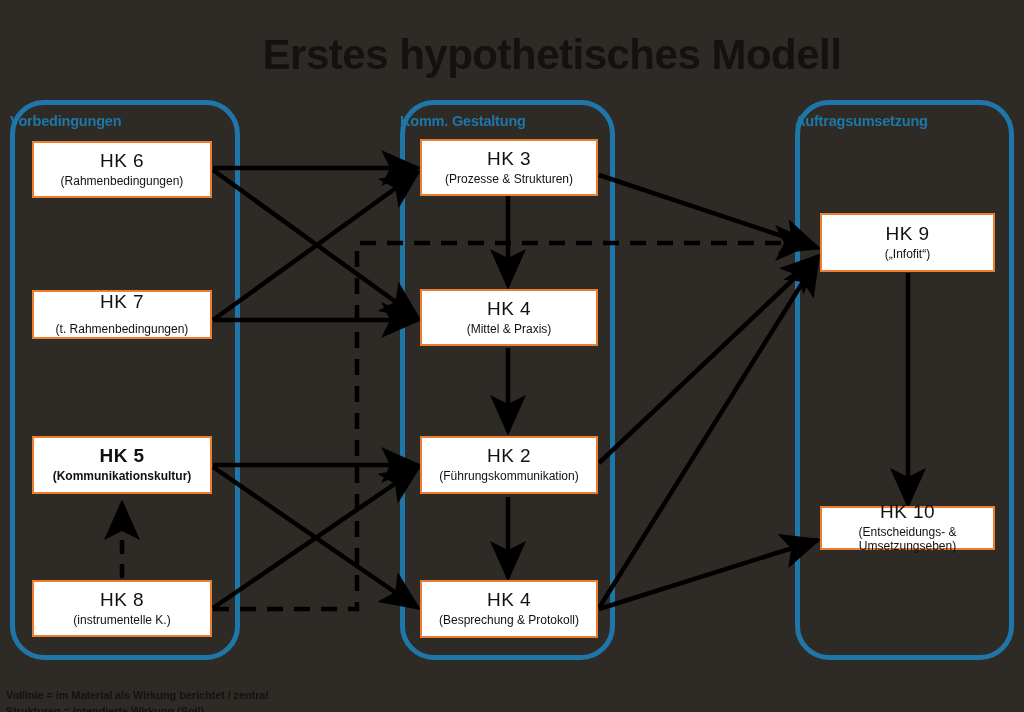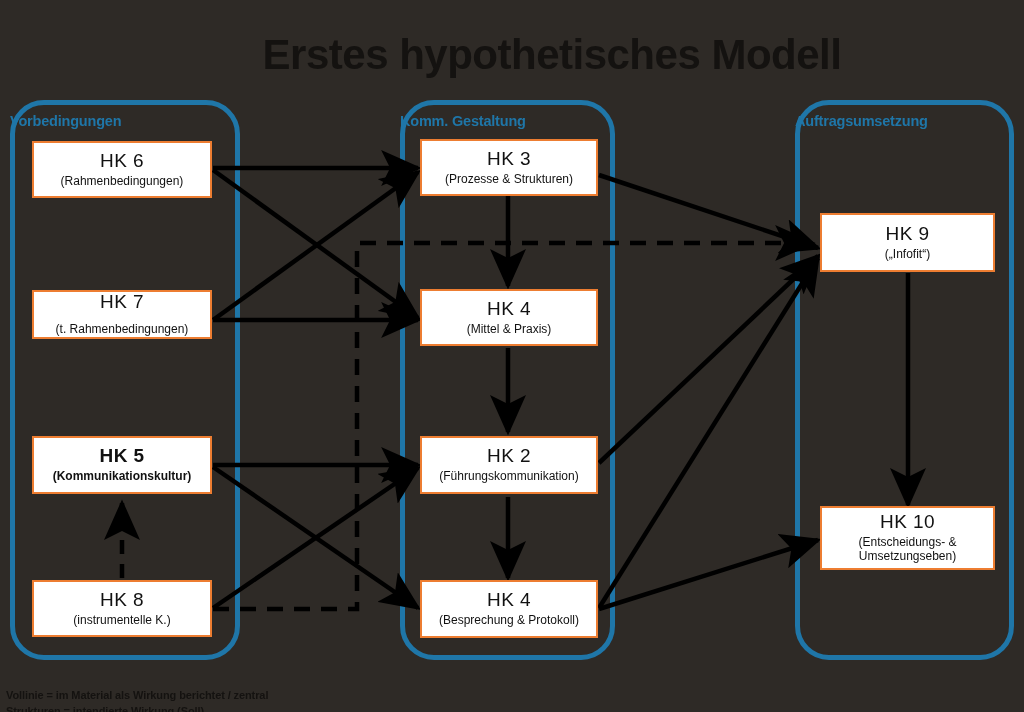--- a/index.html
+++ b/index.html
@@ -179,21 +179,21 @@
   <div class="node" style="left:420px;top:580px;width:178px;height:58px;">
     <div class="n-title">HK 4</div>
     <div class="n-sub">(Besprechung &amp; Protokoll)</div>
   </div>
 
   <div class="node" style="left:820px;top:213px;width:175px;height:59px;">
     <div class="n-title">HK 9</div>
     <div class="n-sub">(„Infofit“)</div>
   </div>
 
-  <div class="node" style="left:820px;top:506px;width:175px;height:64px;">
+  <div class="node" style="left:820px;top:506px;width:175px;height:44px;">
     <div class="n-title">HK 10</div>
     <div class="n-sub">(Entscheidungs- &amp;</div>
     <div class="n-sub" style="margin-top:0;">Umsetzungseben)</div>
   </div>
 
   <div class="legend">
     <div>Vollinie = im Material als Wirkung berichtet / zentral</div>
     <div>Strukturen = intendierte Wirkung (Soll)</div>
   </div>
 

